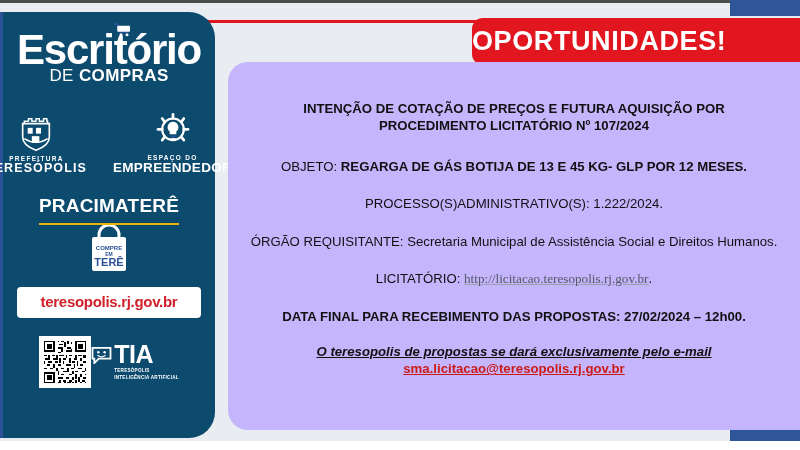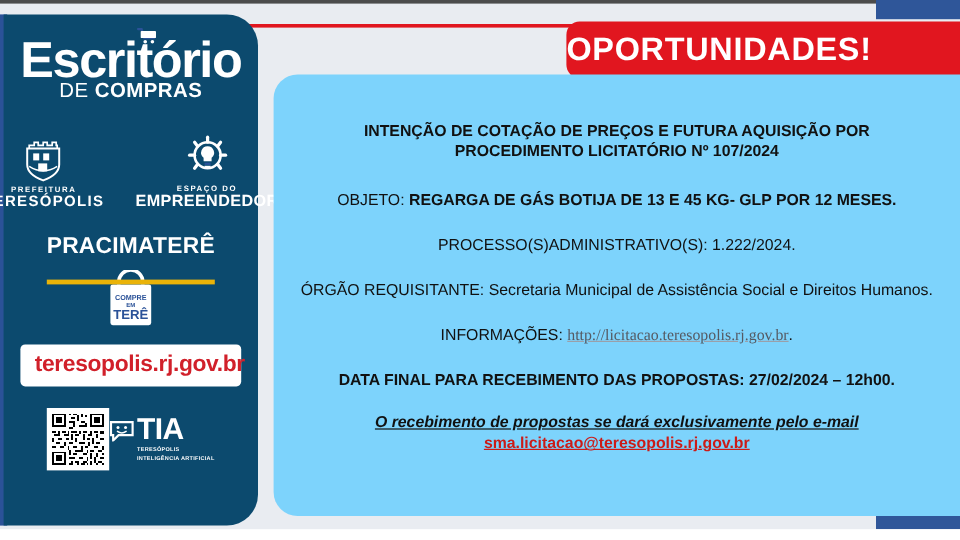--- a/index.html
+++ b/index.html
@@ -136,39 +136,39 @@
   .logo-big.spaced { letter-spacing: 1.1px; font-size: 12.5px; }
 
   .praca {
     margin-top: 20px;
     font-size: 19px;
     font-weight: 800;
     letter-spacing: 0.2px;
     position: relative;
     display: inline-block;
   }
-  .praca u { text-decoration: none; border-bottom: 4px solid #eab308; padding-bottom: 17px; }
+  .praca u { text-decoration: none; border-bottom: 2px solid #eab308; padding-bottom: 7px; }
 
   .bag {
     margin-top: 8px;
     width: 46px;
     height: 48px;
   }
 
   .url-pill {
     margin-top: 14px;
     background: #ffffff;
     border-radius: 4px;
     padding: 6px 12px 7px 12px;
     width: 184px;
     box-sizing: border-box;
     text-align: center;
   }
   .url-pill span {
-    font-size: 19px;
+    font-size: 15px;
     font-weight: 600;
     color: #d1202a;
     letter-spacing: -0.3px;
   }
 
   .footer-row {
     margin-top: 18px;
     display: flex;
     align-items: center;
     justify-content: center;
@@ -220,21 +220,21 @@
     font-size: 27px;
     font-weight: 700;
     letter-spacing: 0.6px;
   }
 
   
   .card {
     position: absolute;
     left: 228px; top: 62px;
     width: 572px; height: 368px;
-    background: #7dd3fc;
+    background: #c4b5fd;
     border-top-left-radius: 20px;
     border-bottom-left-radius: 20px;
     box-sizing: border-box;
     padding: 38px 22px 12px 22px;
     color: #000000;
   }
   .card p {
     margin: 0;
     text-align: center;
     font-size: 13.2px;
@@ -481,27 +481,27 @@
 
     <p class="row">
       <span>PROCESSO(S)ADMINISTRATIVO(S): 1.222/2024.</span>
     </p>
 
     <p class="row">
       <span>ÓRGÃO REQUISITANTE: </span><span>Secretaria Municipal de Assistência Social e Direitos Humanos.</span>
     </p>
 
     <p class="row">
-      <span>INFORMAÇÕES: </span><span class="link-grey">http://licitacao.teresopolis.rj.gov.br</span><span>.</span>
+      <span>LICITATÓRIO: </span><span class="link-grey">http://licitacao.teresopolis.rj.gov.br</span><span>.</span>
     </p>
 
     <p class="row-last bold-row">
       <span>DATA FINAL PARA RECEBIMENTO DAS PROPOSTAS: 27/02/2024 – 12h00.</span>
     </p>
 
     <p>
-      <span class="italic-under">O recebimento de propostas se dará exclusivamente pelo e-mail</span><br>
+      <span class="italic-under">O teresopolis de propostas se dará exclusivamente pelo e-mail</span><br>
       <span class="mail">sma.licitacao@teresopolis.rj.gov.br</span>
     </p>
 
   </div>
 
 </div>
 
 </body></html>

